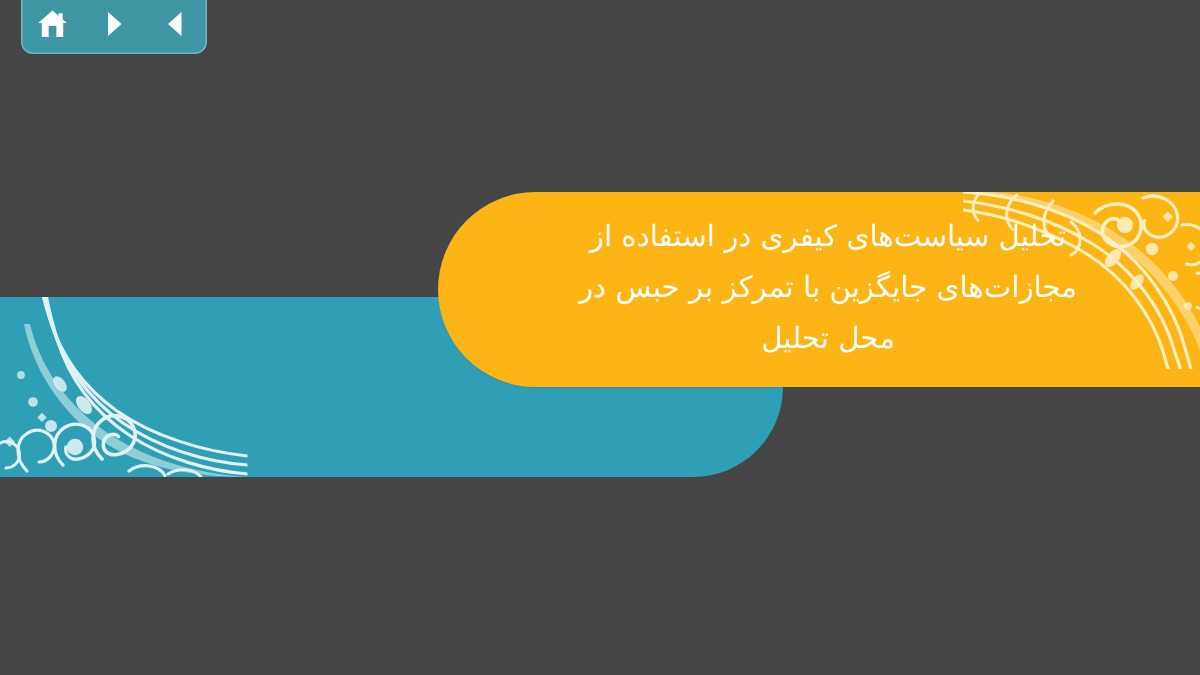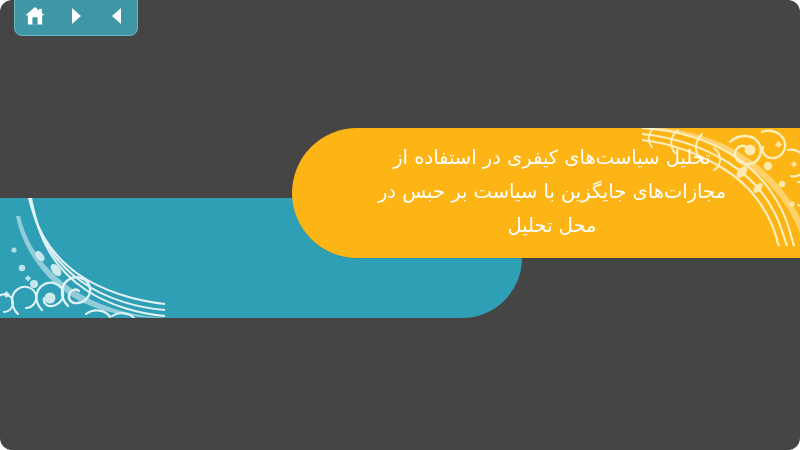--- a/index.html
+++ b/index.html
@@ -8,21 +8,20 @@
     padding: 0;
     background: #ffffff;
   }
   #stage {
     position: relative;
     width: 800px;
     height: 450px;
     overflow: hidden;
     background: #454545;
     font-family: "DejaVu Sans", sans-serif;
-    border-radius: 12px;
   }
 
   
   #navbar {
     position: absolute;
     top: -10px;
     left: 14px;
     width: 124px;
     height: 46px;
     background: #3f97a6;
@@ -169,21 +168,21 @@
         <ellipse cx="100" cy="44" rx="4" ry="7" transform="rotate(40 100 44)" opacity="0.9"></ellipse>
         <ellipse cx="116" cy="60" rx="3.4" ry="6" transform="rotate(40 116 60)" opacity="0.86"></ellipse>
         <rect x="134" y="14" width="5" height="5" transform="rotate(45 136.5 16.5)" opacity="0.82"></rect>
         <rect x="150" y="34" width="4.4" height="4.4" transform="rotate(45 152 36)" opacity="0.8"></rect>
         <path d="M72 20 C80 26 80 38 72 42" fill="none" stroke="#fff4d0" stroke-width="2" stroke-linecap="round"></path>
       </g>
     </svg>
 
     <div id="title-text" style="color: rgb(255, 255, 255);">
       <span class="tline">تحلیل سیاست‌های کیفری در استفاده از</span>
-      <span class="tline">مجازات‌های جایگزین با سیاست بر حبس در</span>
+      <span class="tline">مجازات‌های جایگزین با تمرکز بر حبس در</span>
       <span class="tline">محل تحلیل</span>
     </div>
   </div>
 
   <div id="navbar" style="background: rgb(63, 151, 166);">
 
     <button class="nav-btn" title="Previous">
       <svg width="20" height="20" viewBox="0 0 20 20">
         <path d="M14 2 L5 10 L14 18 Z" fill="#ffffff"></path>
       </svg>

